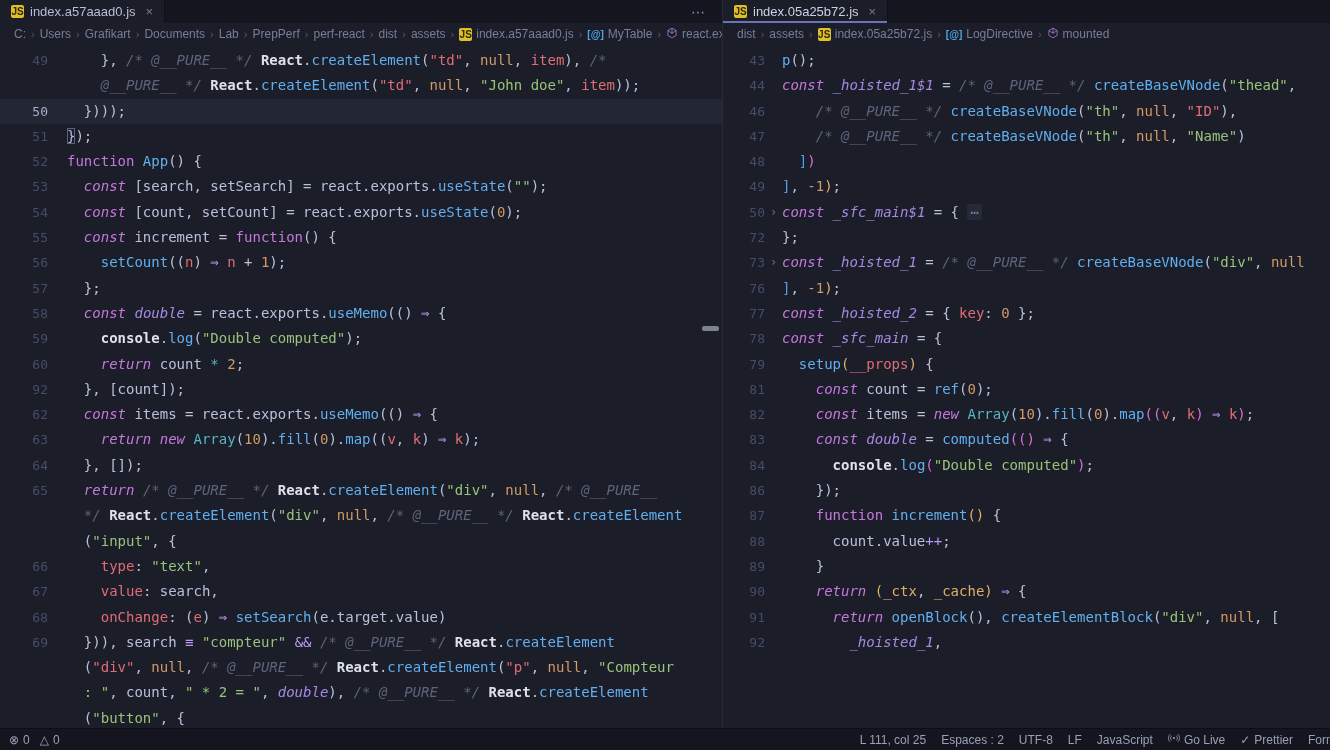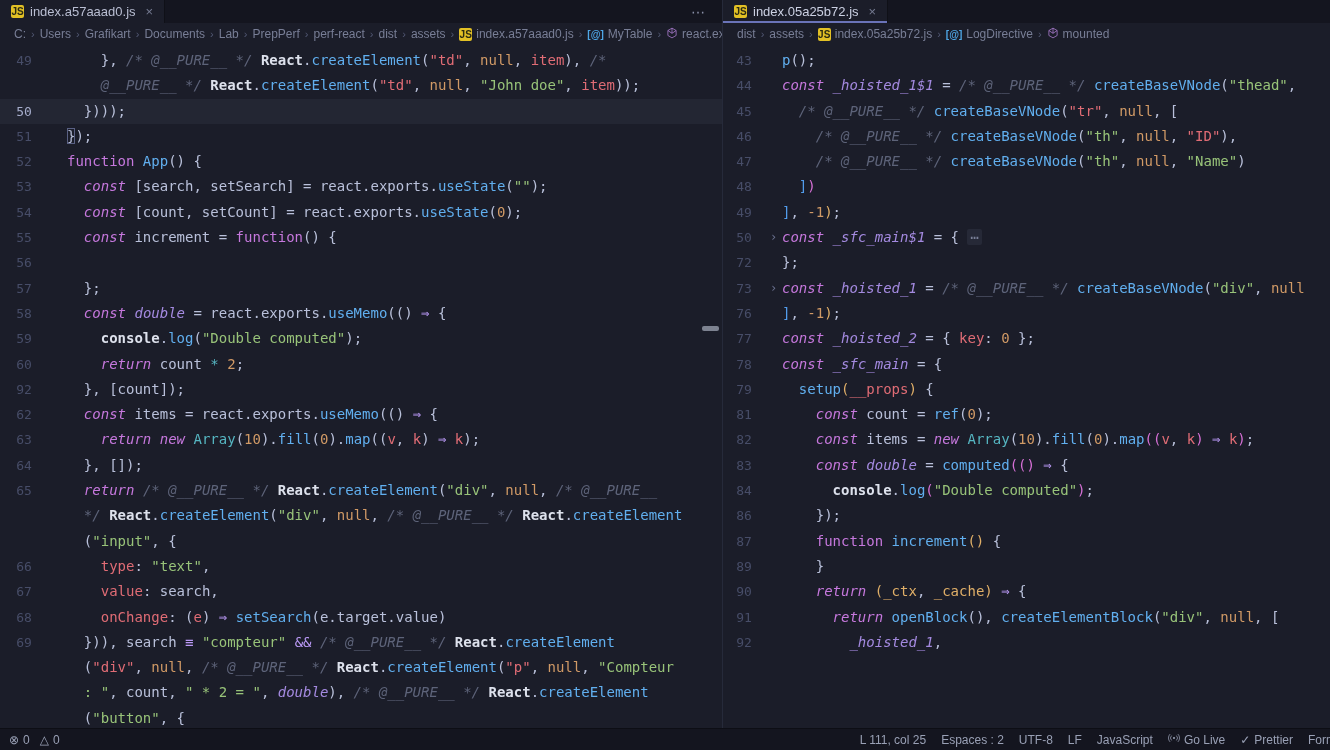--- a/index.html
+++ b/index.html
@@ -29,21 +29,21 @@
 
   .jsicon { display:inline-flex; width:13px; height:13px; background:var(--c-jsbg);
             color:var(--c-jsfg); border-radius:2px; font-size:10px; font-weight:bold;
             align-items:center; justify-content:center; font-family:"Liberation Sans",sans-serif; }
   .aticon { color:#4fa8e8; font-size:10px; font-weight:bold; }
 
   .editor { flex:1; background:var(--c-bg); overflow:hidden; padding-top:3px;
             font-family:"DejaVu Sans Mono","Liberation Mono",monospace; position:relative; }
   .row { display:flex; height:25.3px; line-height:25.3px; }
   .row.active { background:rgba(200,208,255,0.05); }
-  .ln { text-align:center; color:var(--c-ln); font-size:13px; flex-shrink:0; }
+  .ln { text-align:right; color:var(--c-ln); font-size:13px; flex-shrink:0; }
   .pane.left  .ln { width:48px; }
   .pane.right .ln { width:42px; }
   .row.active .ln { color:var(--c-lnActive); }
   .fold { text-align:center; color:#6b7190; font-size:12px; flex-shrink:0; }
   .pane.left  .fold { width:19px; }
   .pane.right .fold { width:17px; }
   .code { white-space:pre; font-size:14px; }
 
   .tk-w  { color:var(--c-w); }
   .tk-wb { color:var(--c-wb); font-weight:bold; }
@@ -182,20 +182,21 @@
             <span class="code"><span class="tk-w">  </span><span class="tk-k">const</span><span class="tk-w"> [count, setCount] = react.exports.</span><span class="tk-fn">useState</span><span class="tk-w">(</span><span class="tk-n">0</span><span class="tk-w">);</span></span>
           </div>
           <div class="row">
             <span class="ln">55</span>
             <span class="fold"></span>
             <span class="code"><span class="tk-w">  </span><span class="tk-k">const</span><span class="tk-w"> increment = </span><span class="tk-k2">function</span><span class="tk-w">() {</span></span>
           </div>
           <div class="row">
             <span class="ln">56</span>
             <span class="fold"></span>
+            <span class="code"><span class="tk-w">    </span><span class="tk-fn">setCount</span><span class="tk-w">((</span><span class="tk-r">n</span><span class="tk-w">) </span><span class="tk-op">⇒</span><span class="tk-w"> </span><span class="tk-r">n</span><span class="tk-w"> + </span><span class="tk-n">1</span><span class="tk-w">);</span></span>
           </div>
           <div class="row">
             <span class="ln">57</span>
             <span class="fold"></span>
             <span class="code"><span class="tk-w">  };</span></span>
           </div>
           <div class="row">
             <span class="ln">58</span>
             <span class="fold"></span>
             <span class="code"><span class="tk-w">  </span><span class="tk-k">const</span><span class="tk-w"> </span><span class="tk-v">double</span><span class="tk-w"> = react.exports.</span><span class="tk-fn">useMemo</span><span class="tk-w">(() </span><span class="tk-op">⇒</span><span class="tk-w"> {</span></span>
@@ -323,25 +324,20 @@
             <span class="ln">43</span>
             <span class="fold"></span>
             <span class="code"><span class="tk-fn">p</span><span class="tk-w">();</span></span>
           </div>
           <div class="row">
             <span class="ln">44</span>
             <span class="fold"></span>
             <span class="code"><span class="tk-k">const</span><span class="tk-w"> </span><span class="tk-v">_hoisted_1$1</span><span class="tk-w"> = </span><span class="tk-c">/* @__PURE__ */ </span><span class="tk-fn">createBaseVNode</span><span class="tk-w">(</span><span class="tk-s">"thead"</span><span class="tk-w">,</span></span>
           </div>
           <div class="row">
-            <span class="ln">45</span>
-            <span class="fold"></span>
-            <span class="code"><span class="tk-w">  </span><span class="tk-c">/* @__PURE__ */ </span><span class="tk-fn">createBaseVNode</span><span class="tk-w">(</span><span class="tk-r">"tr"</span><span class="tk-w">, </span><span class="tk-n">null</span><span class="tk-w">, [</span></span>
-          </div>
-          <div class="row">
             <span class="ln">46</span>
             <span class="fold"></span>
             <span class="code"><span class="tk-w">    </span><span class="tk-c">/* @__PURE__ */ </span><span class="tk-fn">createBaseVNode</span><span class="tk-w">(</span><span class="tk-s">"th"</span><span class="tk-w">, </span><span class="tk-n">null</span><span class="tk-w">, </span><span class="tk-r">"ID"</span><span class="tk-w">),</span></span>
           </div>
           <div class="row">
             <span class="ln">47</span>
             <span class="fold"></span>
             <span class="code"><span class="tk-w">    </span><span class="tk-c">/* @__PURE__ */ </span><span class="tk-fn">createBaseVNode</span><span class="tk-w">(</span><span class="tk-s">"th"</span><span class="tk-w">, </span><span class="tk-n">null</span><span class="tk-w">, </span><span class="tk-s">"Name"</span><span class="tk-w">)</span></span>
           </div>
           <div class="row">
@@ -411,20 +407,25 @@
           </div>
           <div class="row">
             <span class="ln">86</span>
             <span class="fold"></span>
             <span class="code"><span class="tk-w">    });</span></span>
           </div>
           <div class="row">
             <span class="ln">87</span>
             <span class="fold"></span>
             <span class="code"><span class="tk-w">    </span><span class="tk-k2">function </span><span class="tk-fn">increment</span><span class="tk-g">()</span><span class="tk-w"> {</span></span>
+          </div>
+          <div class="row">
+            <span class="ln">88</span>
+            <span class="fold"></span>
+            <span class="code"><span class="tk-w">      count.value</span><span class="tk-op">++</span><span class="tk-w">;</span></span>
           </div>
           <div class="row">
             <span class="ln">89</span>
             <span class="fold"></span>
             <span class="code"><span class="tk-w">    }</span></span>
           </div>
           <div class="row">
             <span class="ln">90</span>
             <span class="fold"></span>
             <span class="code"><span class="tk-w">    </span><span class="tk-k">return</span><span class="tk-w"> </span><span class="tk-g">(</span><span class="tk-pr">_ctx</span><span class="tk-w">, </span><span class="tk-pr">_cache</span><span class="tk-g">)</span><span class="tk-w"> </span><span class="tk-op">⇒</span><span class="tk-w"> {</span></span>

